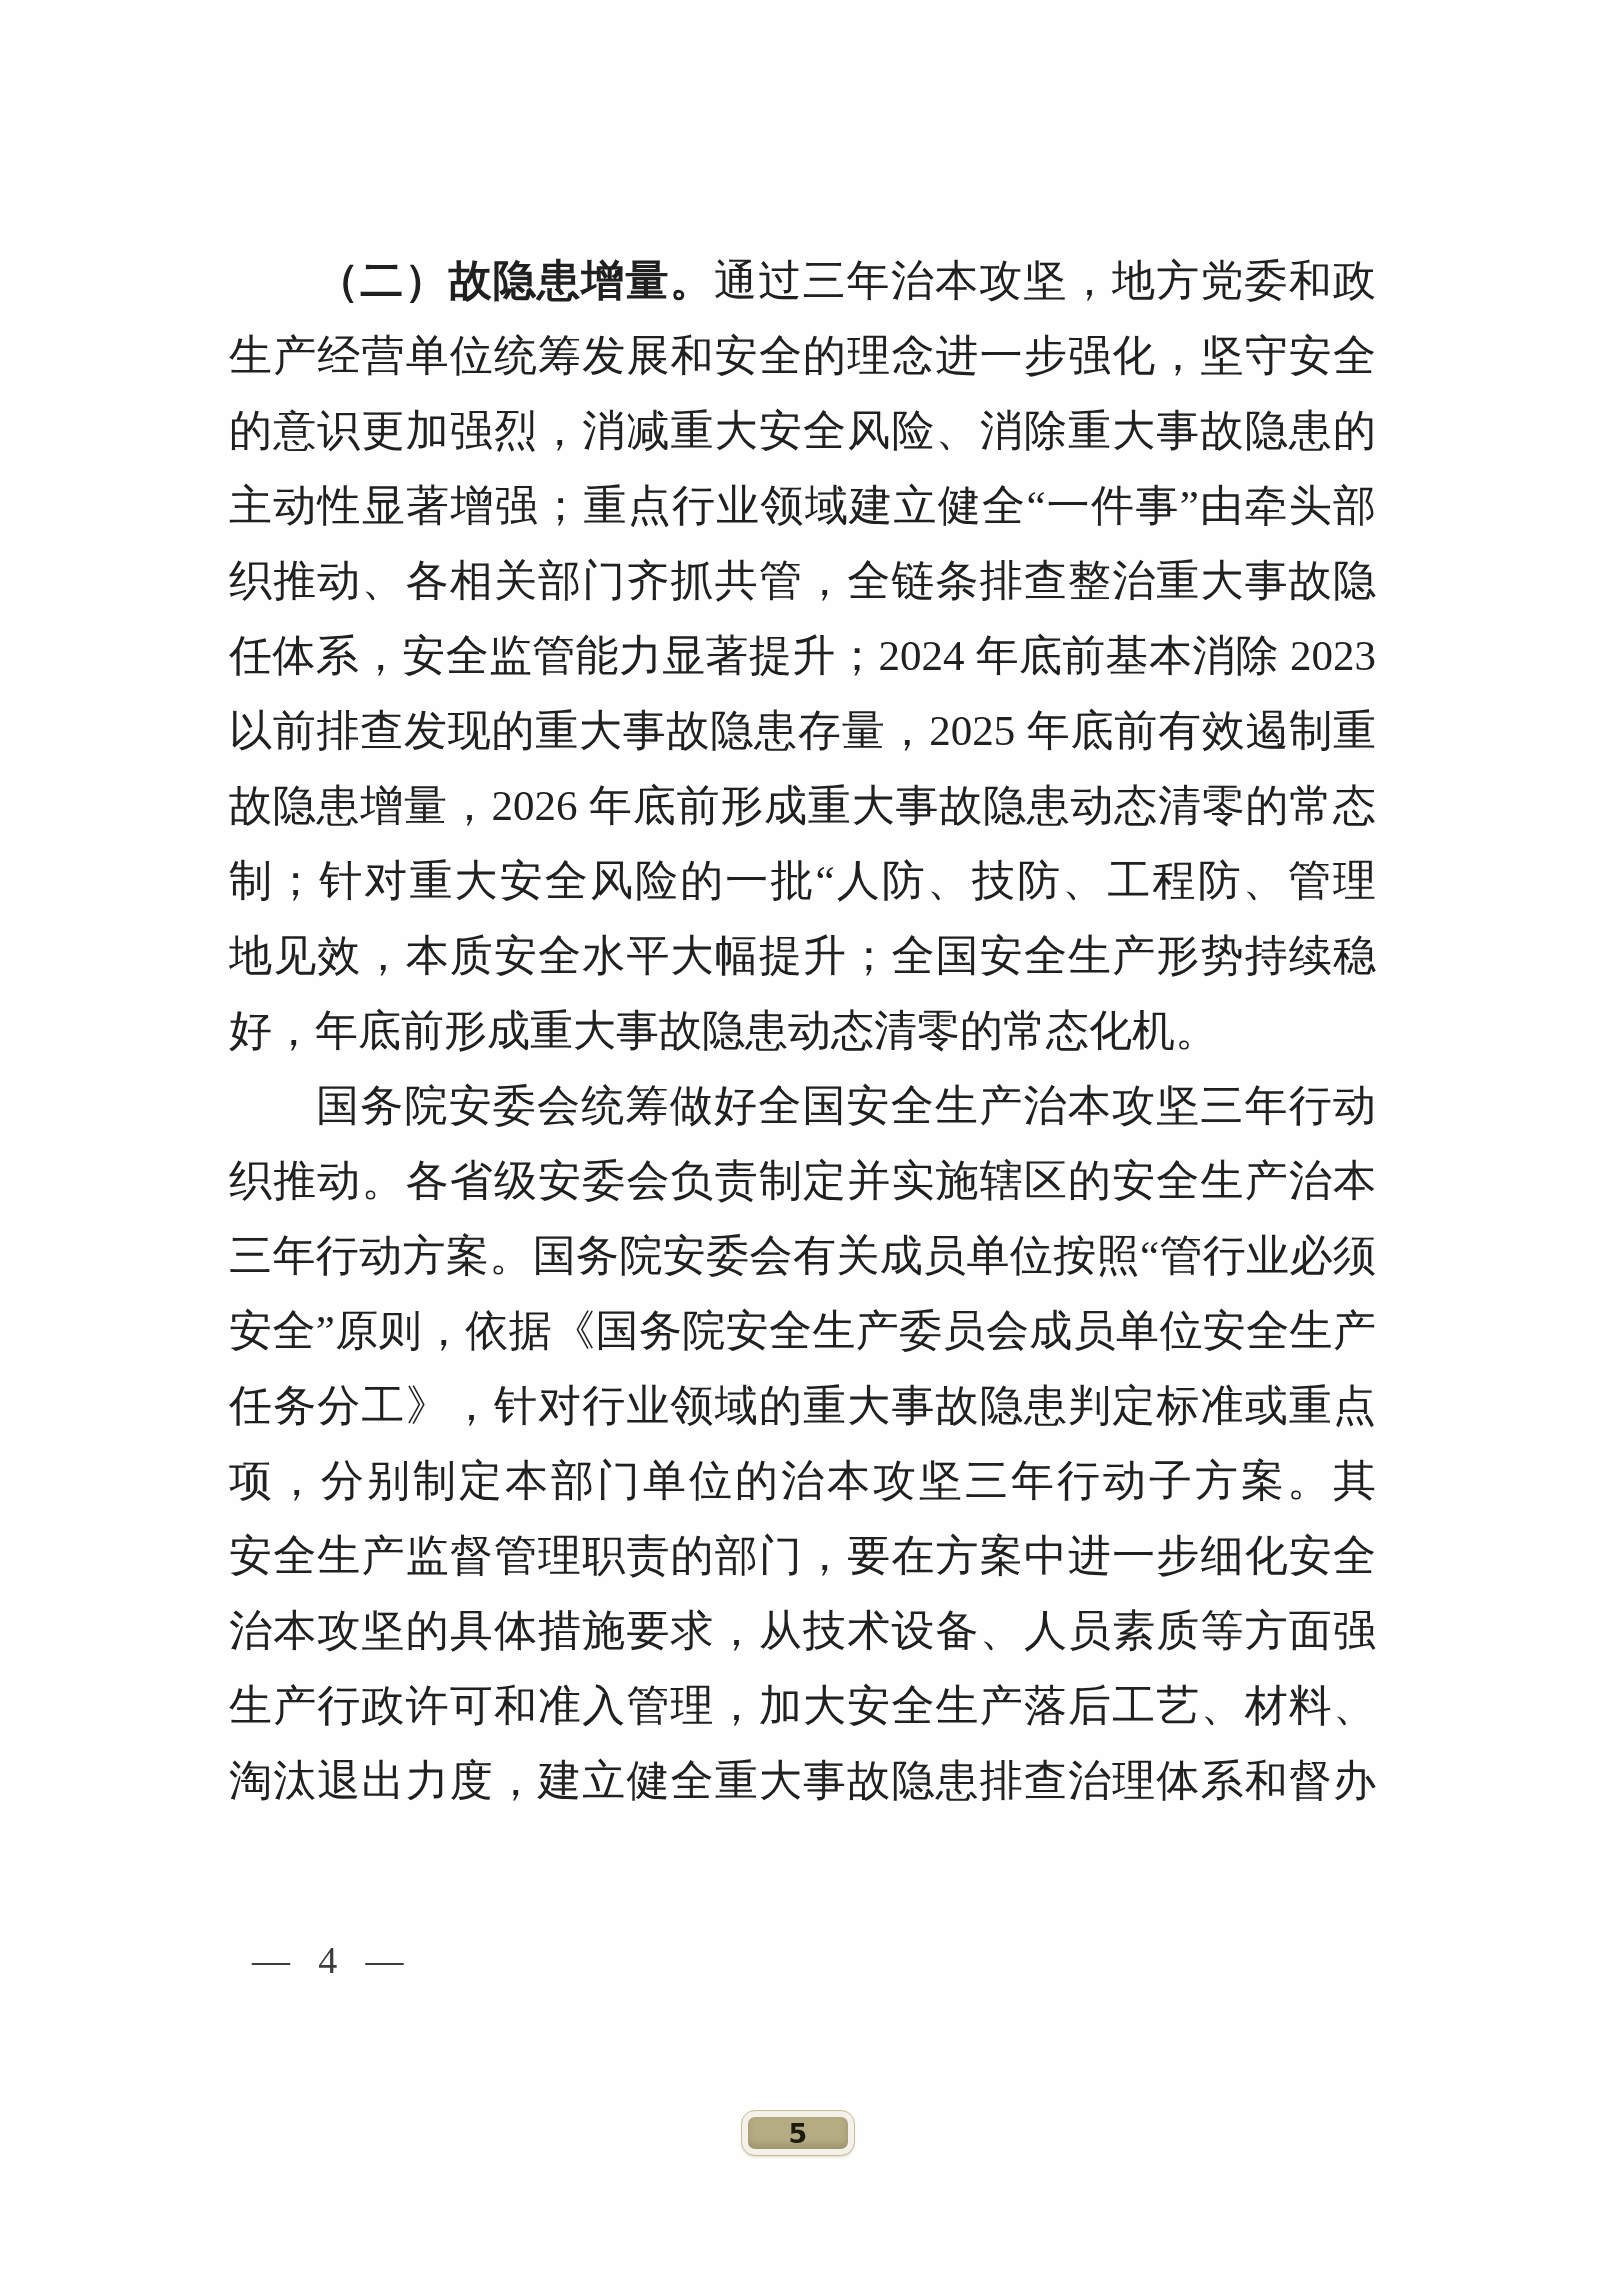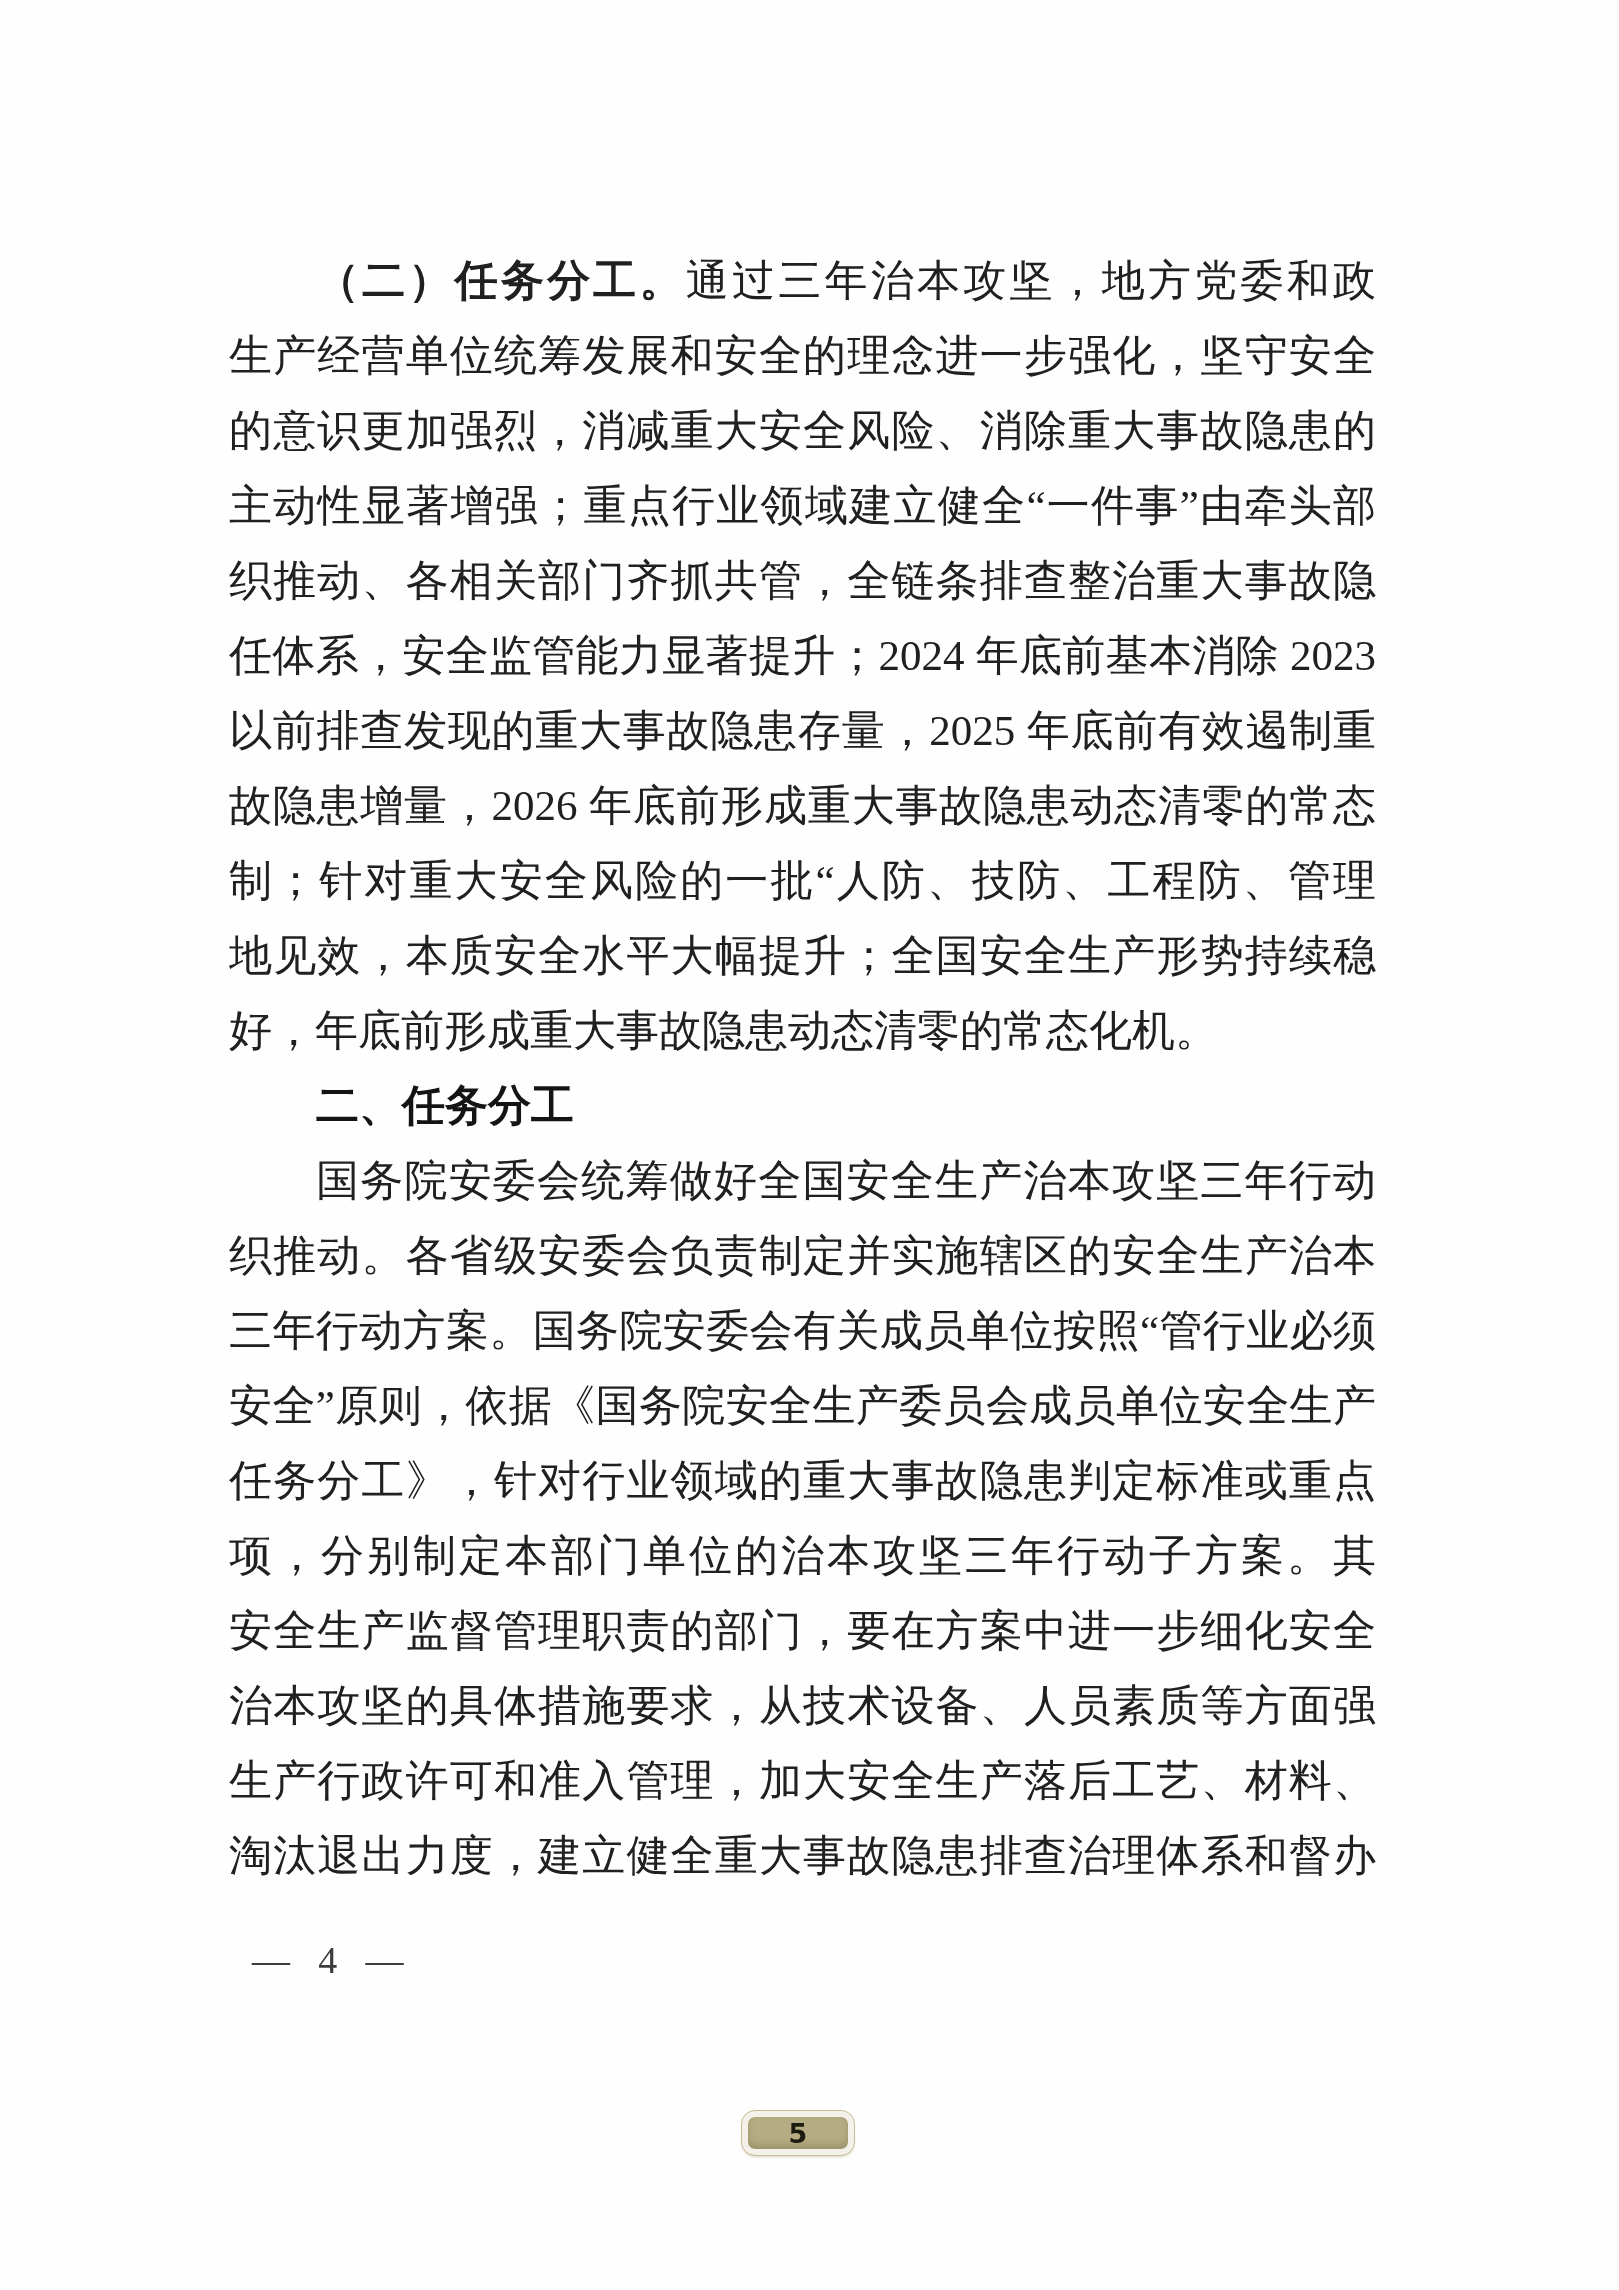--- a/index.html
+++ b/index.html
@@ -52,33 +52,32 @@
     font-size:27px;font-weight:bold;color:#1b1b10;
   }
 </style>
 </head>
 <body>
 
 <div class="sheet">
 
   <div class="text-block">
 
-    <div class="line j indent"><span class="lead">（二）任务分工。</span><span>通过三年治本攻坚，地方党委和政府、部门和</span></div>
+    <div class="line j indent"><span class="lead">（二）故隐患增量。</span><span>通过三年治本攻坚，地方党委和政府、部门和</span></div>
     <div class="line j">生产经营单位统筹发展和安全的理念进一步强化，坚守安全红线</div>
     <div class="line j">的意识更加强烈，消减重大安全风险、消除重大事故隐患的积极性</div>
     <div class="line j">主动性显著增强；重点行业领域建立健全“一件事”由牵头部门组</div>
     <div class="line j">织推动、各相关部门齐抓共管，全链条排查整治重大事故隐患的责</div>
     <div class="line j">任体系，安全监管能力显著提升；2024 年底前基本消除 2023 年及</div>
     <div class="line j">以前排查发现的重大事故隐患存量，2025 年底前有效遏制重大事</div>
     <div class="line j">故隐患增量，2026 年底前形成重大事故隐患动态清零的常态化机</div>
     <div class="line j">制；针对重大安全风险的一批“人防、技防、工程防、管理防”措施落</div>
     <div class="line j">地见效，本质安全水平大幅提升；全国安全生产形势持续稳定向</div>
     <div class="line">好，年底前形成重大事故隐患动态清零的常态化机。</div>
 
-    <div class="line heading">二、任务分工</div>
 
     <div class="line j indent">国务院安委会统筹做好全国安全生产治本攻坚三年行动的组</div>
     <div class="line j">织推动。各省级安委会负责制定并实施辖区的安全生产治本攻坚</div>
     <div class="line j">三年行动方案。国务院安委会有关成员单位按照“管行业必须管</div>
     <div class="line j">安全”原则，依据《国务院安全生产委员会成员单位安全生产工作</div>
     <div class="line j">任务分工》，针对行业领域的重大事故隐患判定标准或重点检查事</div>
     <div class="line j">项，分别制定本部门单位的治本攻坚三年行动子方案。其中：负有</div>
     <div class="line j">安全生产监督管理职责的部门，要在方案中进一步细化安全生产</div>
     <div class="line j">治本攻坚的具体措施要求，从技术设备、人员素质等方面强化安全</div>
     <div class="line j">生产行政许可和准入管理，加大安全生产落后工艺、材料、设备等</div>

